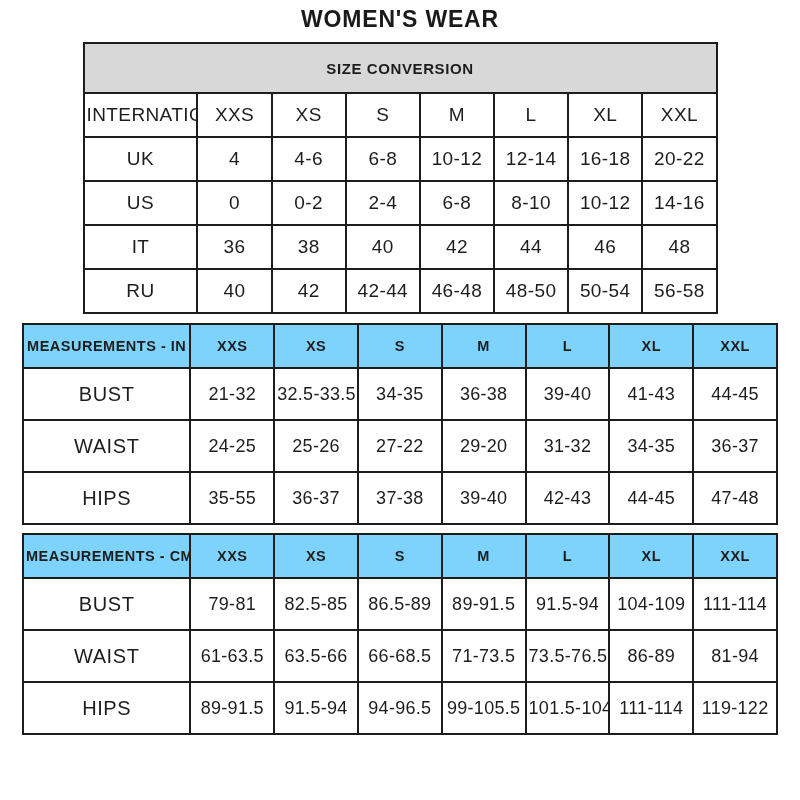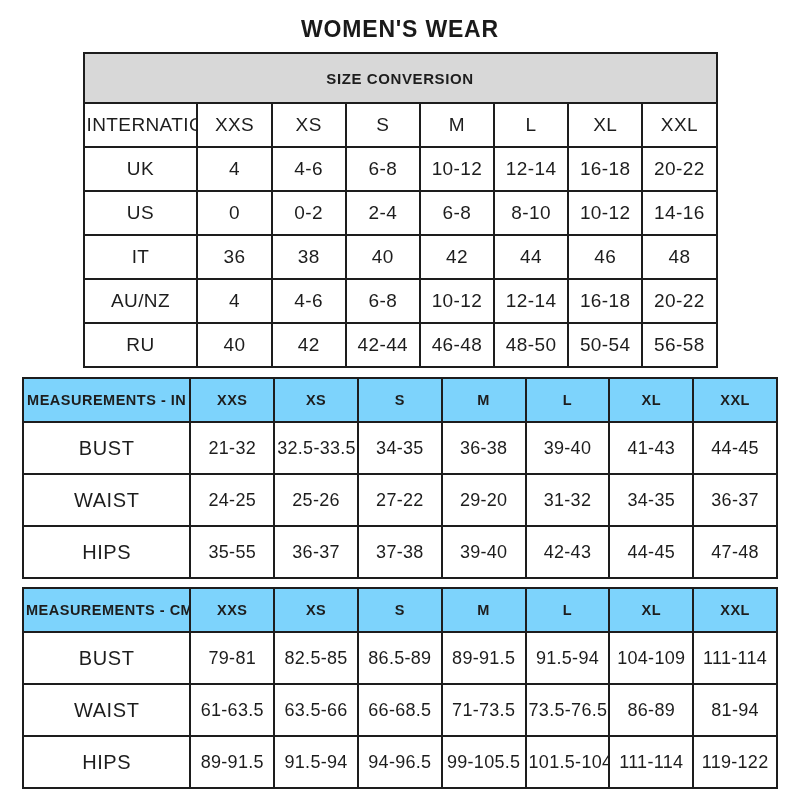--- a/index.html
+++ b/index.html
@@ -1,18 +1,18 @@
 <!DOCTYPE html>
 <html><head>
 <meta charset="utf-8">
 <style>
   html, body { margin: 0; padding: 0; background: #ffffff; }
   .page {
     width: 800px; height: 800px; box-sizing: border-box;
-    padding-top: 16px; overflow: hidden;
+    padding-top: 6px; overflow: hidden;
     font-family: "Liberation Sans", "DejaVu Sans", sans-serif;
     color: #1d1d1d; background: #ffffff;
   }
   h1.title {
     margin: 0 0 9px 0; text-align: center;
     font-size: 23px; line-height: 27px; font-weight: bold;
     letter-spacing: 0.8px; color: #1a1a1a;
   }
   table {
     border-collapse: collapse; table-layout: fixed;
@@ -99,30 +99,20 @@
         </tr>
         <tr>
           <td class="lbl">IT</td>
           <td>36</td>
           <td>38</td>
           <td>40</td>
           <td>42</td>
           <td>44</td>
           <td>46</td>
           <td>48</td>
-        </tr>
-        <tr>
-          <td class="lbl">AU/NZ</td>
-          <td>4</td>
-          <td>4-6</td>
-          <td>6-8</td>
-          <td>10-12</td>
-          <td>12-14</td>
-          <td>16-18</td>
-          <td>20-22</td>
         </tr>
         <tr>
           <td class="lbl">RU</td>
           <td>40</td>
           <td>42</td>
           <td>42-44</td>
           <td>46-48</td>
           <td>48-50</td>
           <td>50-54</td>
           <td>56-58</td>

